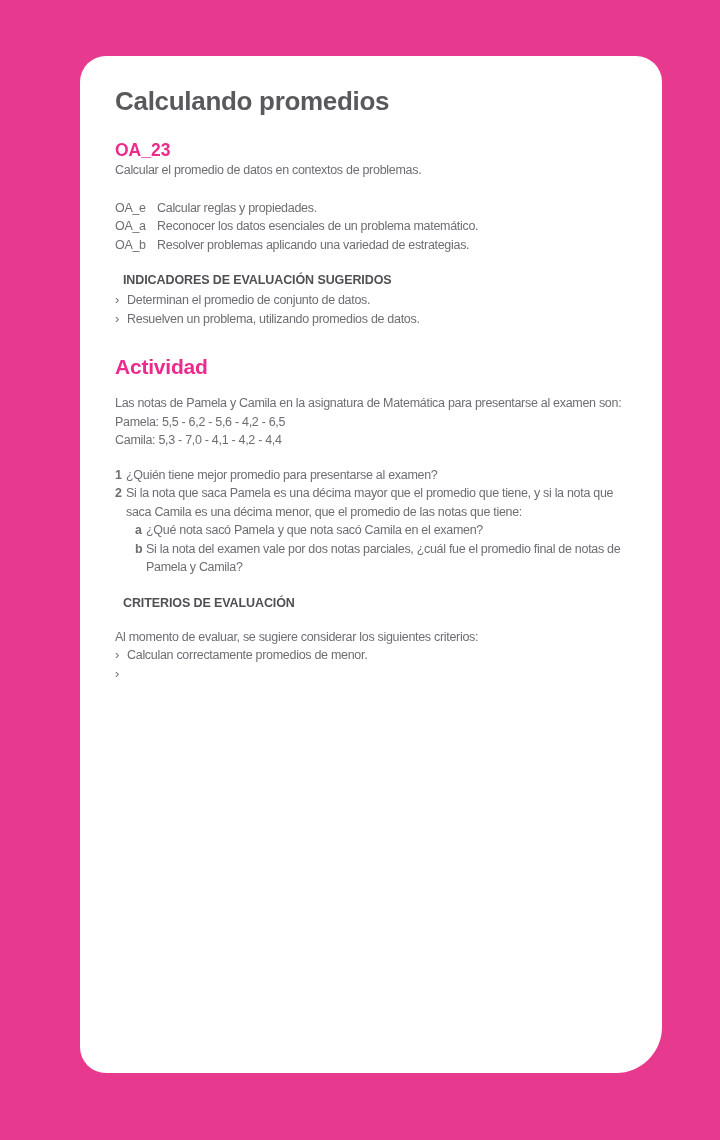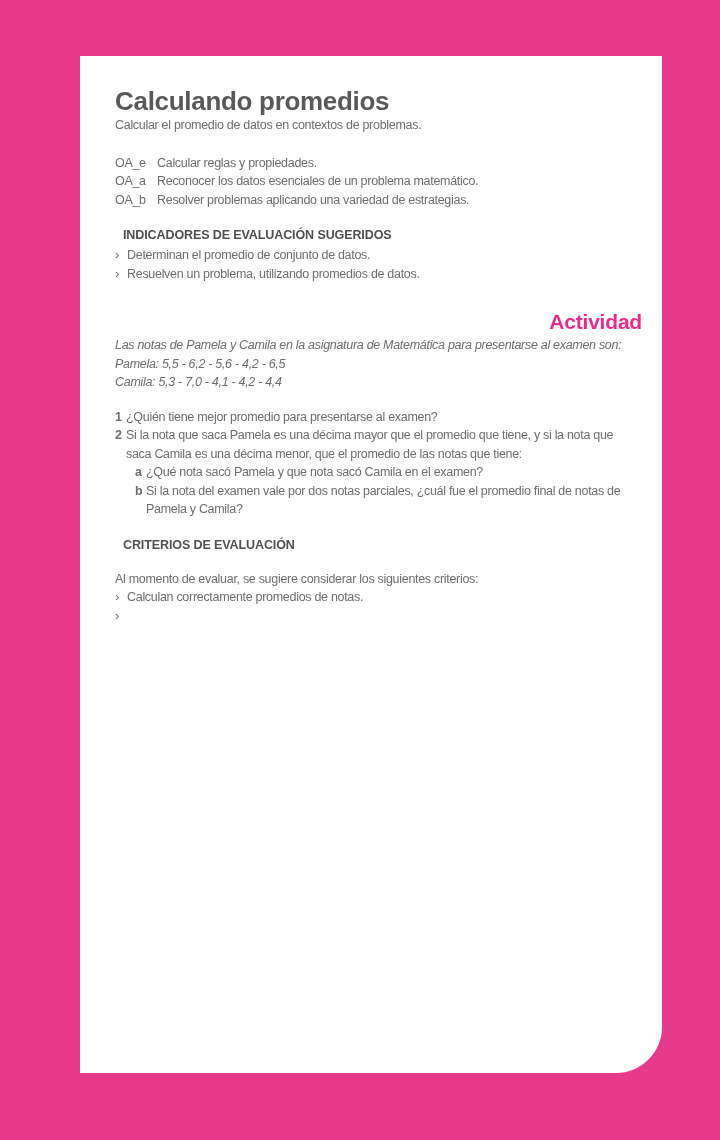--- a/index.html
+++ b/index.html
@@ -2,21 +2,21 @@
 <html style="--c-bg: #e73a8e; --c-accent: #ec2a8c; --c-title: #58595b; --c-body: #6d6e71; --c-header: #4f5052;"><head>
 <meta charset="utf-8">
 <style>
   :root {
     --c-bg: #e73a8e;
     --c-accent: #ec2a8c;
     --c-title: #58595b;
     --c-body: #6d6e71;
     --c-header: #4f5052;
   }
-  * { box-sizing: border-box; }
+  * { box-sizing: border-box; border-radius: 26px; }
   html, body { margin: 0; padding: 0; }
   body {
     width: 720px; height: 1140px;
     background: var(--c-bg);
     font-family: "Liberation Sans", sans-serif;
     overflow: hidden;
     position: relative;
   }
   .card {
     position: absolute;
@@ -74,23 +74,22 @@
     width: 12px; flex: 0 0 12px;
     font-size: 13px; color: var(--c-body);
   }
   h2.activity-heading {
     margin: 26px 0 0 0;
     font-size: 21px;
     font-weight: bold;
     color: var(--c-accent);
     line-height: 26px;
     letter-spacing: -0.2px;
-    text-align: right;
   }
-  .activity-block { margin-top: 1px; font-style: italic; }
+  .activity-block { margin-top: 14px; }
   .questions { margin-top: 16px; }
   .q-row { display: flex; }
   .q-row.sub { margin-left: 20px; }
   .q-num {
     flex: 0 0 11px; width: 11px;
     font-weight: bold;
     font-size: 12.5px; letter-spacing: -0.3px;
     color: var(--c-body); line-height: 18.5px;
   }
   .q-text { flex: 1 1 auto; }
@@ -98,20 +97,21 @@
 </style>
 </head>
 <body>
 
 <div class="card">
   <div class="content">
 
     <h1 class="page-title">Calculando promedios</h1>
 
     <section>
+      <h2 class="oa-code">OA_23</h2>
       <p class="oa-desc">Calcular el promedio de datos en contextos de problemas.</p>
 
       <div class="oa-table">
         <div class="oa-row">
           <span class="oa-label">OA_e</span>
           <span class="body-text">Calcular reglas y propiedades.</span>
         </div>
         <div class="oa-row">
           <span class="oa-label">OA_a</span>
           <span class="body-text">Reconocer los datos esenciales de un problema matemático.</span>
@@ -174,21 +174,21 @@
         </div>
       </div>
     </section>
 
     <section>
       <h3 class="section-header">CRITERIOS DE EVALUACIÓN</h3>
       <div class="intro criteria-intro">Al momento de evaluar, se sugiere considerar los siguientes criterios:</div>
       <div class="bullet-list tight">
         <div class="bullet-row">
           <span class="chevron">›</span>
-          <span class="body-text">Calculan correctamente promedios de notas.</span>
+          <span class="body-text">Calculan correctamente promedios de menor.</span>
         </div>
         <div class="bullet-row">
           <span class="chevron">›</span>
         </div>
       </div>
     </section>
 
   </div>
 </div>
 

